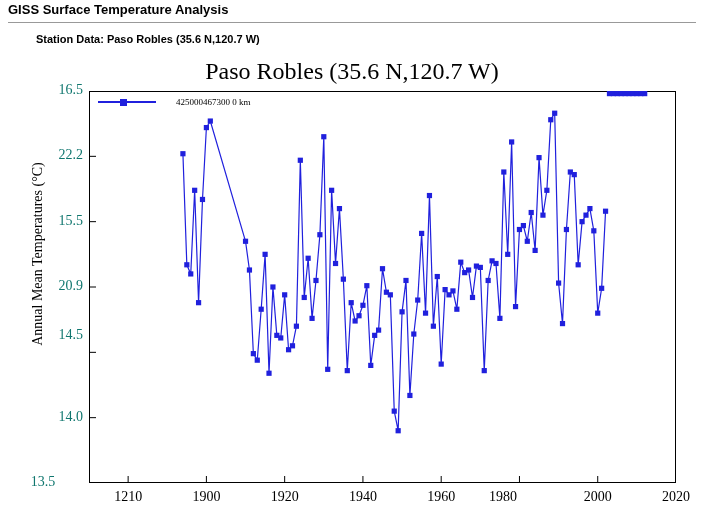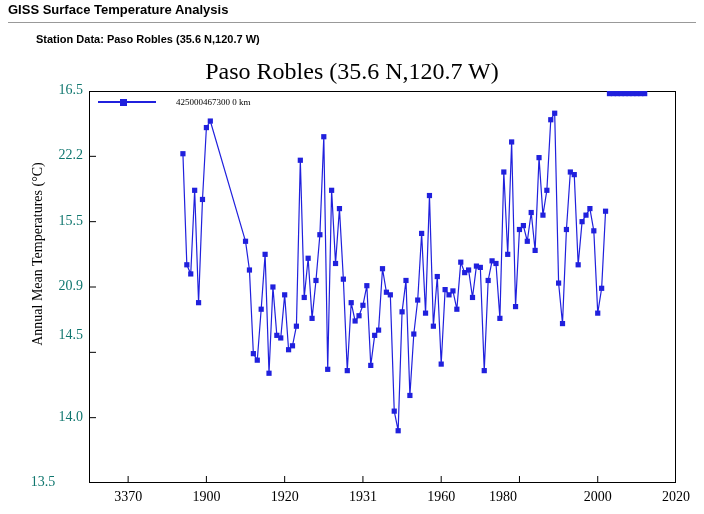--- a/index.html
+++ b/index.html
@@ -241,24 +241,24 @@
     <div id="ytick-container">
         <div class="ytick-label" style="width: 80px; left: 3px; top: 424px; text-align: center;">13.5</div>
         <div class="ytick-label" style="width: 80px; left: 3px; top: 358.667px; text-align: right;">14.0</div>
         <div class="ytick-label" style="width: 80px; left: 3px; top: 277px;">14.5</div>
         <div class="ytick-label" style="width: 80px; left: 3px; top: 228px;">20.9</div>
         <div class="ytick-label" style="width: 80px; left: 3px; top: 162.667px;">15.5</div>
         <div class="ytick-label" style="width: 80px; left: 3px; top: 97.3333px;">22.2</div>
         <div class="ytick-label" style="width: 80px; left: 3px; top: 32px;">16.5</div>
       </div>
     <div id="xtick-container">
-        <div class="xtick-label" style="width: 60px; left: 98.1333px; top: 439px;">3370</div>
+        <div class="xtick-label" style="width: 60px; left: 98.1333px; top: 439px;">1210</div>
         <div class="xtick-label" style="width: 60px; left: 176.4px; top: 439px;">1900</div>
         <div class="xtick-label" style="width: 60px; left: 254.667px; top: 439px;">1920</div>
-        <div class="xtick-label" style="width: 60px; left: 332.933px; top: 439px;">1931</div>
+        <div class="xtick-label" style="width: 60px; left: 332.933px; top: 439px;">1940</div>
         <div class="xtick-label" style="width: 60px; left: 411.2px; top: 439px;">1960</div>
         <div class="xtick-label" style="width: 60px; left: 473px; top: 439px;">1980</div>
         <div class="xtick-label" style="width: 60px; left: 567.733px; top: 439px;">2000</div>
         <div class="xtick-label" style="width: 60px; left: 646px; top: 439px;">2020</div>
       </div>
 
     <div class="legend">
       <span class="legend-line">
         <span class="legend-mark"></span>
       </span>

